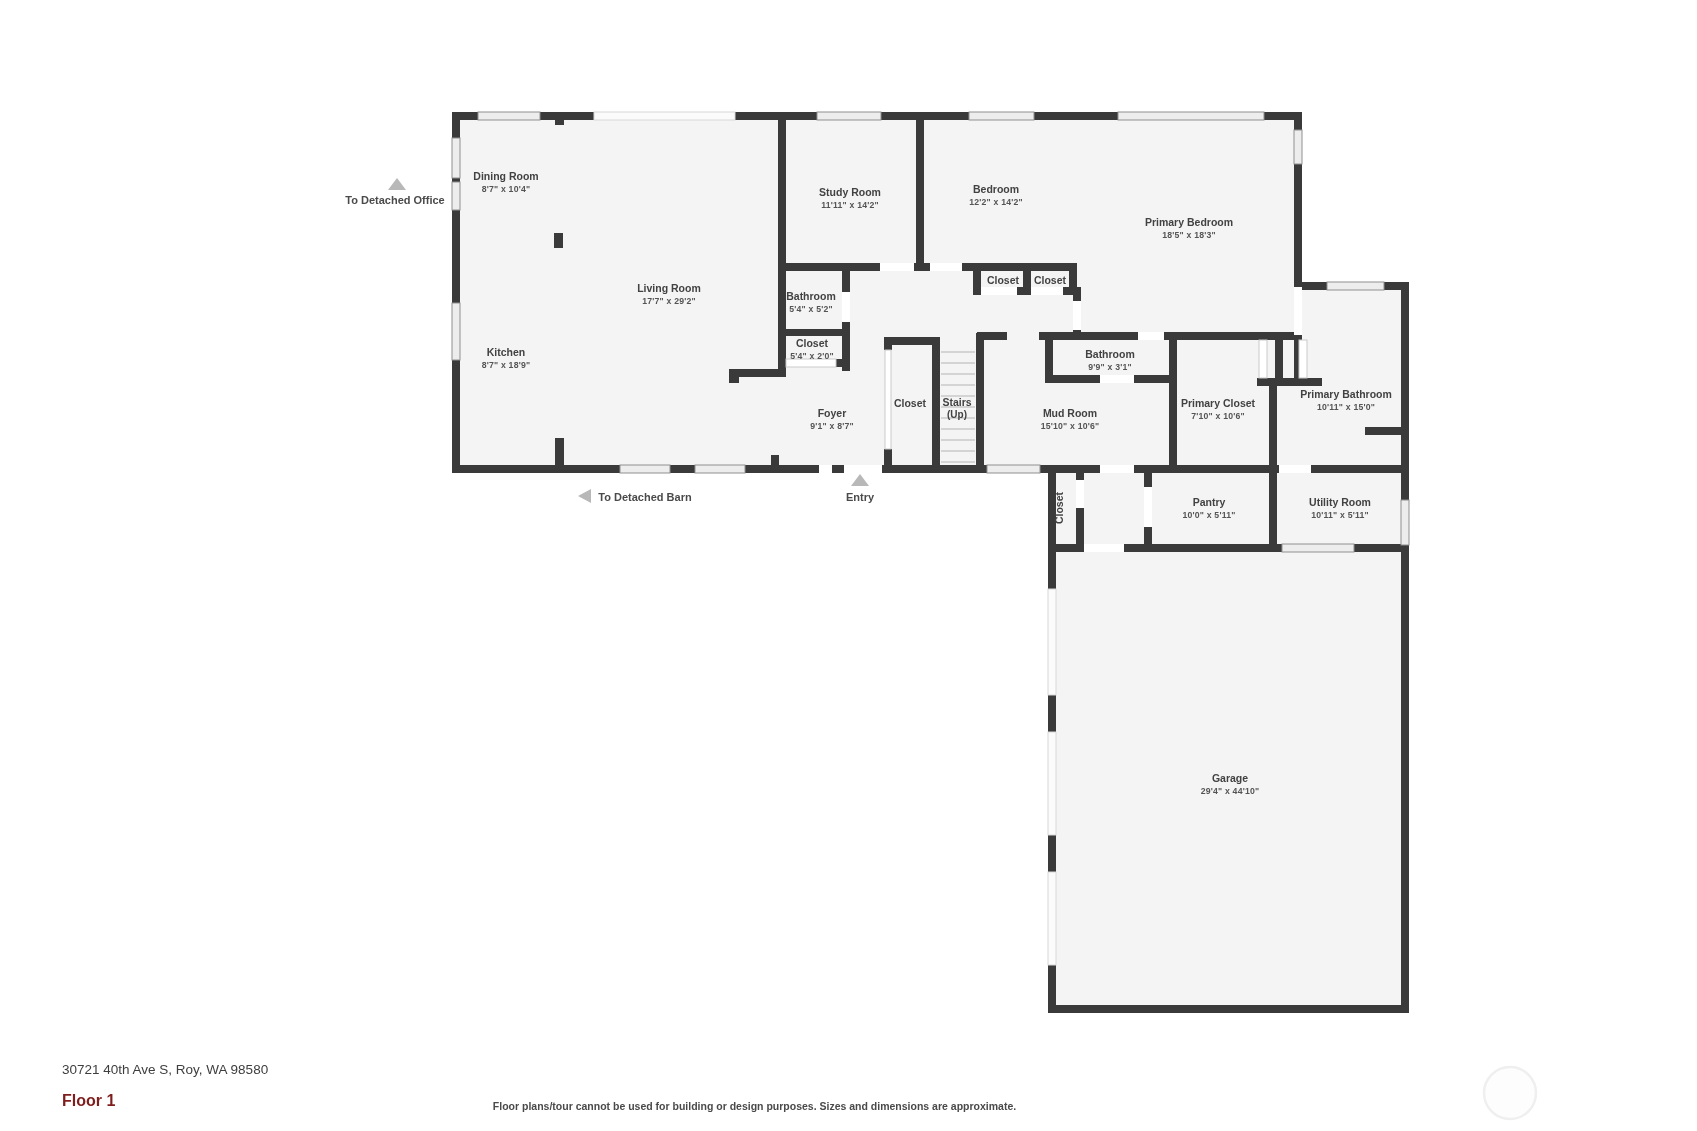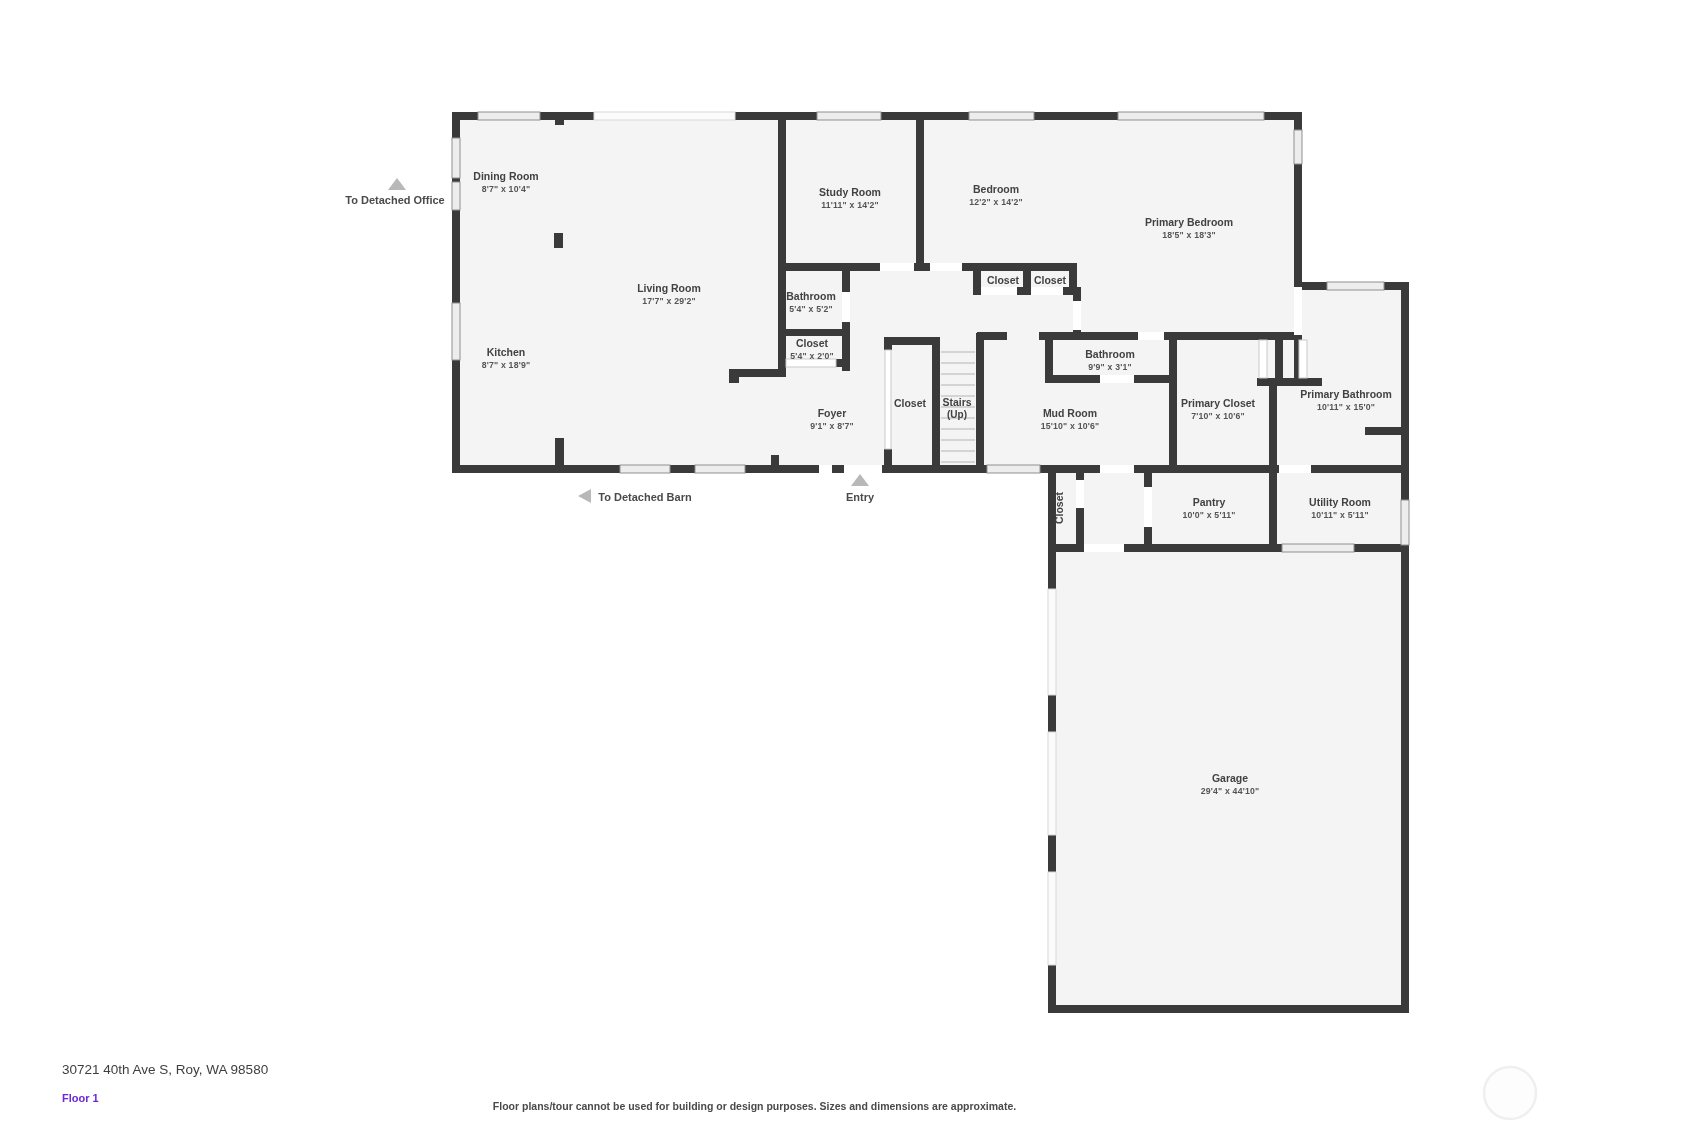--- a/index.html
+++ b/index.html
@@ -13,21 +13,21 @@
   .door{fill:#ffffff;}
   .doorleaf{fill:#ffffff;stroke:#c9c9c9;stroke-width:1;}
   .tread{stroke:#c9c9c9;stroke-width:1.5;}
   text.room-name{font-size:10.5px;font-weight:700;fill:#424242;text-anchor:middle;}
   text.room-name.sub{font-size:10px;}
   text.room-dims{font-size:8.7px;font-weight:700;fill:#545454;text-anchor:middle;letter-spacing:.2px;}
   text.annot{font-size:11px;font-weight:700;fill:#4a4a4a;text-anchor:middle;}
   .arrow{fill:var(--arrow,#b8b8b8);}
   .watermark-ring{fill:#fdfdfd;stroke:#efefef;stroke-width:2.5;}
   .footer-address{position:absolute;left:30px;top:1062px;font-size:13.5px;font-weight:400;color:#3e3e3e;}
-  .footer-floor{position:absolute;left:30px;top:1092px;font-size:11px;font-weight:700;color:#6d28d9;}
+  .footer-floor{position:absolute;left:30px;top:1092px;font-size:16px;font-weight:700;color:#7f1d1d;}
   .footer-disclaimer{position:absolute;left:0;top:1100px;width:1445px;text-align:center;
                      font-size:10.5px;font-weight:700;color:#4a4a4a;}
 </style>
 </head>
 <body>
 
 <div class="page">
   <svg class="plan-svg" width="1697" height="1131" viewBox="0 0 1697 1131">
 
     <g>

